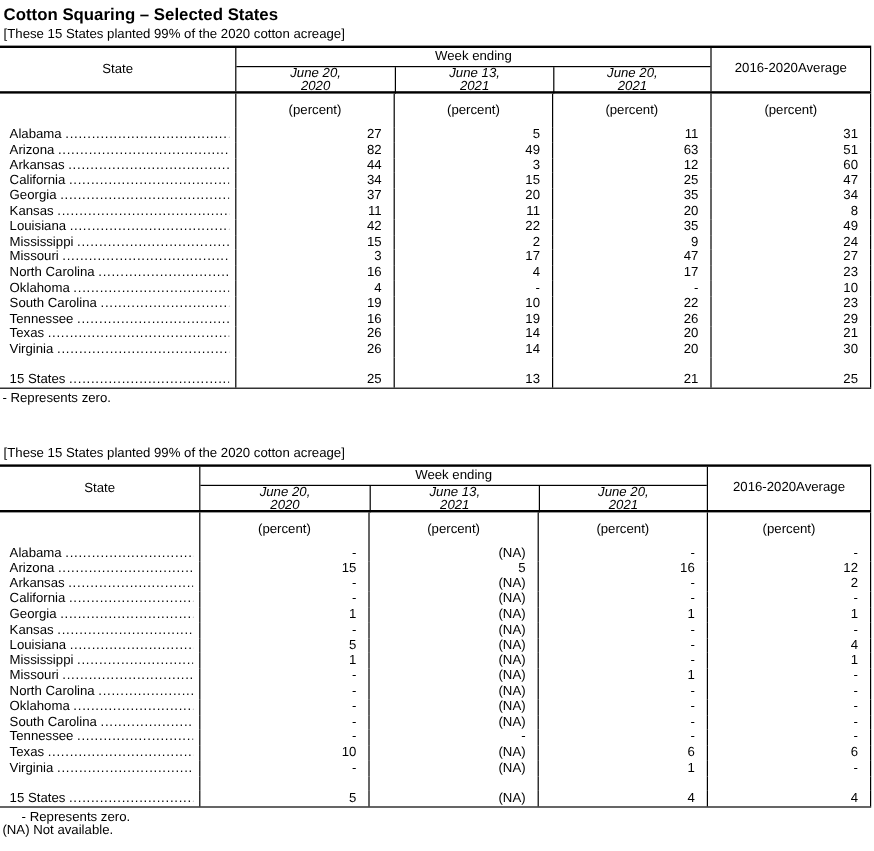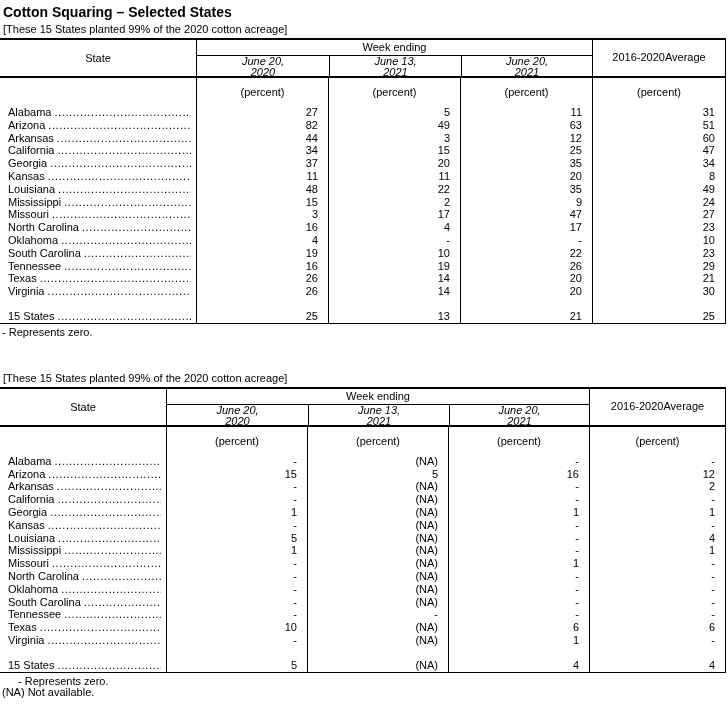--- a/index.html
+++ b/index.html
@@ -158,21 +158,21 @@
           <div class="cell v bL c2">11</div>
           <div class="cell v bL c3">11</div>
           <div class="cell v bL c4">20</div>
           <div class="cell v bL c5 bR">8</div>
         </div>
         <div class="tr data">
           <div class="cell c1 state-cell">
             <span class="sname">Louisiana</span>
             <span class="leader">............................................................................................................................................</span>
           </div>
-          <div class="cell v bL c2">48</div>
+          <div class="cell v bL c2">42</div>
           <div class="cell v bL c3">22</div>
           <div class="cell v bL c4">35</div>
           <div class="cell v bL c5 bR">49</div>
         </div>
         <div class="tr data">
           <div class="cell c1 state-cell">
             <span class="sname">Mississippi</span>
             <span class="leader">............................................................................................................................................</span>
           </div>
           <div class="cell v bL c2">15</div>

